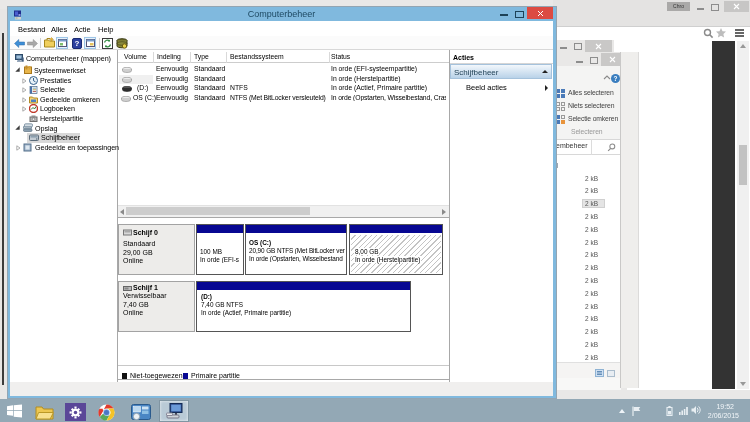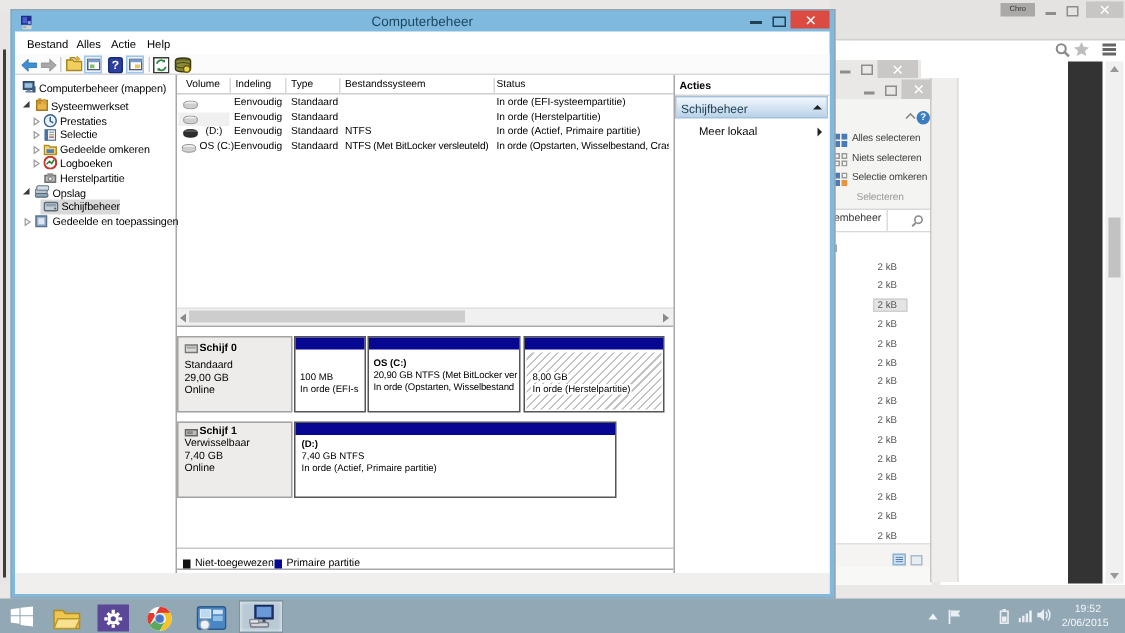--- a/index.html
+++ b/index.html
@@ -403,21 +403,21 @@
 <div class="tx" style="left:191px;top:371.5px;font-size:7px">Primaire partitie</div>
 </div>
 
 <div class="a" style="left:449px;top:50px;width:1px;height:332px;background:#a8a8a8"></div>
 <div id="acties">
 <div class="tx" style="left:453px;top:53.5px;font-size:7px;font-weight:bold">Acties</div>
 <div class="a" style="left:450px;top:63px;width:103px;height:1px;background:#d5d5d5"></div>
 <div class="a" style="left:450px;top:64px;width:102px;height:15px;background:linear-gradient(#f2f7fc,#b9d2e8);border:1px solid #a5c2dc"></div>
 <div class="tx" style="left:454px;top:68px;font-size:8px;color:#1c3d52">Schijfbeheer</div>
 <div class="a" style="left:542px;top:70px;width:0;height:0;border-left:3px solid transparent;border-right:3px solid transparent;border-bottom:3.5px solid #222"></div>
-<div class="tx" style="left:466px;top:82.5px;font-size:7.5px">Meer lokaal</div>
+<div class="tx" style="left:466px;top:82.5px;font-size:7.5px">Beeld acties</div>
 <div class="a" style="left:545px;top:84.5px;width:0;height:0;border-top:3px solid transparent;border-bottom:3px solid transparent;border-left:3.5px solid #222"></div>
 </div>
 
 <div class="a" style="left:0;top:399px;width:750px;height:23px;background:#93a8b5"></div>
 <div id="taskbar">
 
 <svg class="a" style="left:7px;top:404px" width="15" height="14" viewBox="0 0 17 15">
       <path d="M0 2.1L6.8 1v5.6H0zM7.6 0.9L17 0v6.6H7.6zM0 7.4h6.8V13L0 12zM7.6 7.4H17V15l-9.4-1z" fill="#fff"></path>
     </svg>
 

